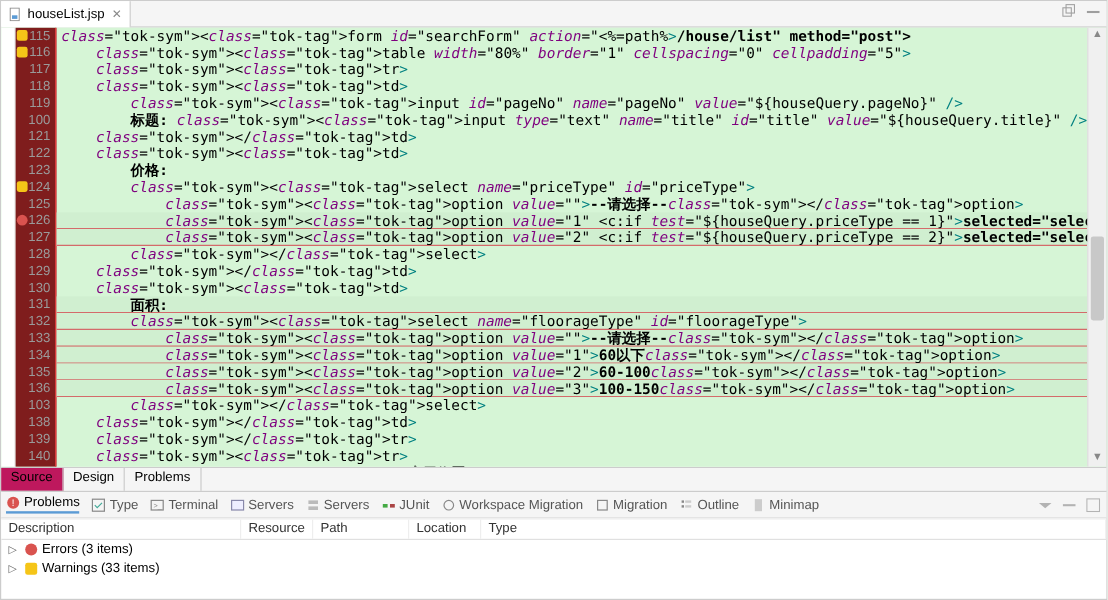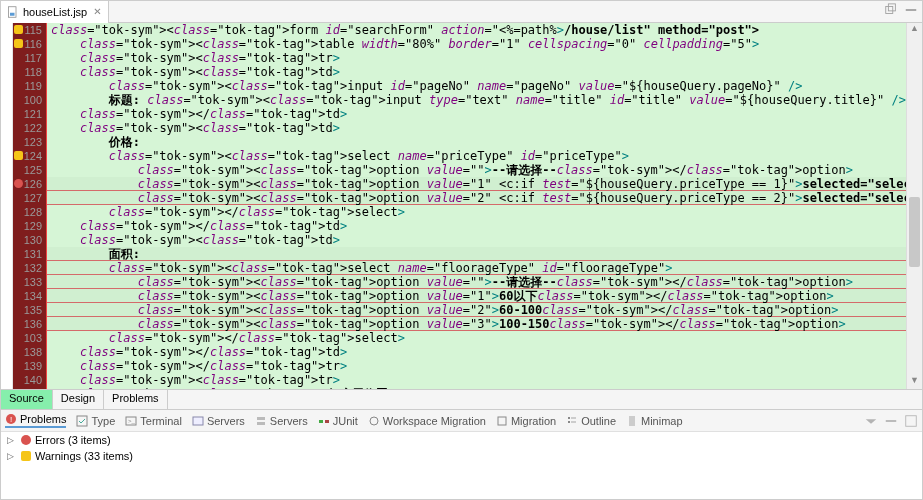--- a/index.html
+++ b/index.html
@@ -26,21 +26,21 @@
 .tok-attr { color: #7f007f; font-style: italic; }
 .tok-sym { color: #008080; }
 .tok-txt { color: #000; font-weight: bold; }
 .scroll-v { width: 16px; background: #f0f0f0; border-left: 1px solid #ddd; display:flex; flex-direction:column; align-items:center;}
 .scroll-v .arrow { height: 14px; width:100%; text-align:center; font-size:9px; color:#888; cursor:pointer;}
 .scroll-v .track { flex:1; width:100%; position:relative;}
 .scroll-v .thumb { position:absolute; left:2px; right:2px; top:160px; height:70px; background:#c8c8c8; border-radius:2px;}
 
 .sub-tabs { height: 20px; border-top: 1px solid #ccc; background: #f5f5f5; display: flex; font-size: 11px; }
 .sub-tab { padding: 2px 8px; border-right: 1px solid #ccc; cursor: pointer; }
-.sub-tab.active { background: #86efac; }
+.sub-tab.active { background: #be185d; }
 
 .bottom-panel { height: 90px; border-top: 1px solid #ccc; display: flex; flex-direction: column; }
 .bp-tabs { height: 22px; background: #f5f5f5; display: flex; align-items: center; gap: 10px; padding: 0 4px; font-size: 11px; color: #555; border-bottom: 1px solid #e0e0e0; position:relative;}
 .bp-tab { display: flex; align-items: center; gap: 3px; cursor: pointer; }
 .bp-tab.active { color: #000; border-bottom: 2px solid #5b9bd5; padding-bottom:1px;}
 .bp-tab .mini-icon { width: 12px; height: 12px; }
 .bp-right {position:absolute; right:4px; display:flex; gap:6px;}
 .bp-summary { height: 16px; padding: 1px 6px; font-size: 11px; color: #555; }
 .bp-table { flex: 1; overflow: hidden; }
 .bp-header { display: flex; height: 18px; background: #fff; border-top: 1px solid #eee; border-bottom: 1px solid #e0e0e0; font-size: 11px; color: #333; }
@@ -199,20 +199,27 @@
           </svg>
         <svg class="tb-icon" viewBox="0 0 16 16">
             <rect x="2" y="7" width="12" height="2" fill="#888"></rect>
           </svg>
         <svg class="tb-icon" viewBox="0 0 16 16">
             <rect x="2" y="2" width="12" height="12" fill="none" stroke="#888"></rect>
           </svg>
       </div>
     </div>
     <div class="bp-table">
+      <div class="bp-header">
+        <div style="width:200px">Description</div>
+        <div style="width:60px">Resource</div>
+        <div style="width:80px">Path</div>
+        <div style="width:60px">Location</div>
+        <div style="flex:1">Type</div>
+      </div>
       <div class="bp-row">
         <span class="bp-toggle">▷</span>
         <span class="icn-err"></span>
         <span>Errors (3 items)</span>
       </div>
       <div class="bp-row">
         <span class="bp-toggle">▷</span>
         <span class="icn-warn"></span>
         <span>Warnings (33 items)</span>
       </div>

